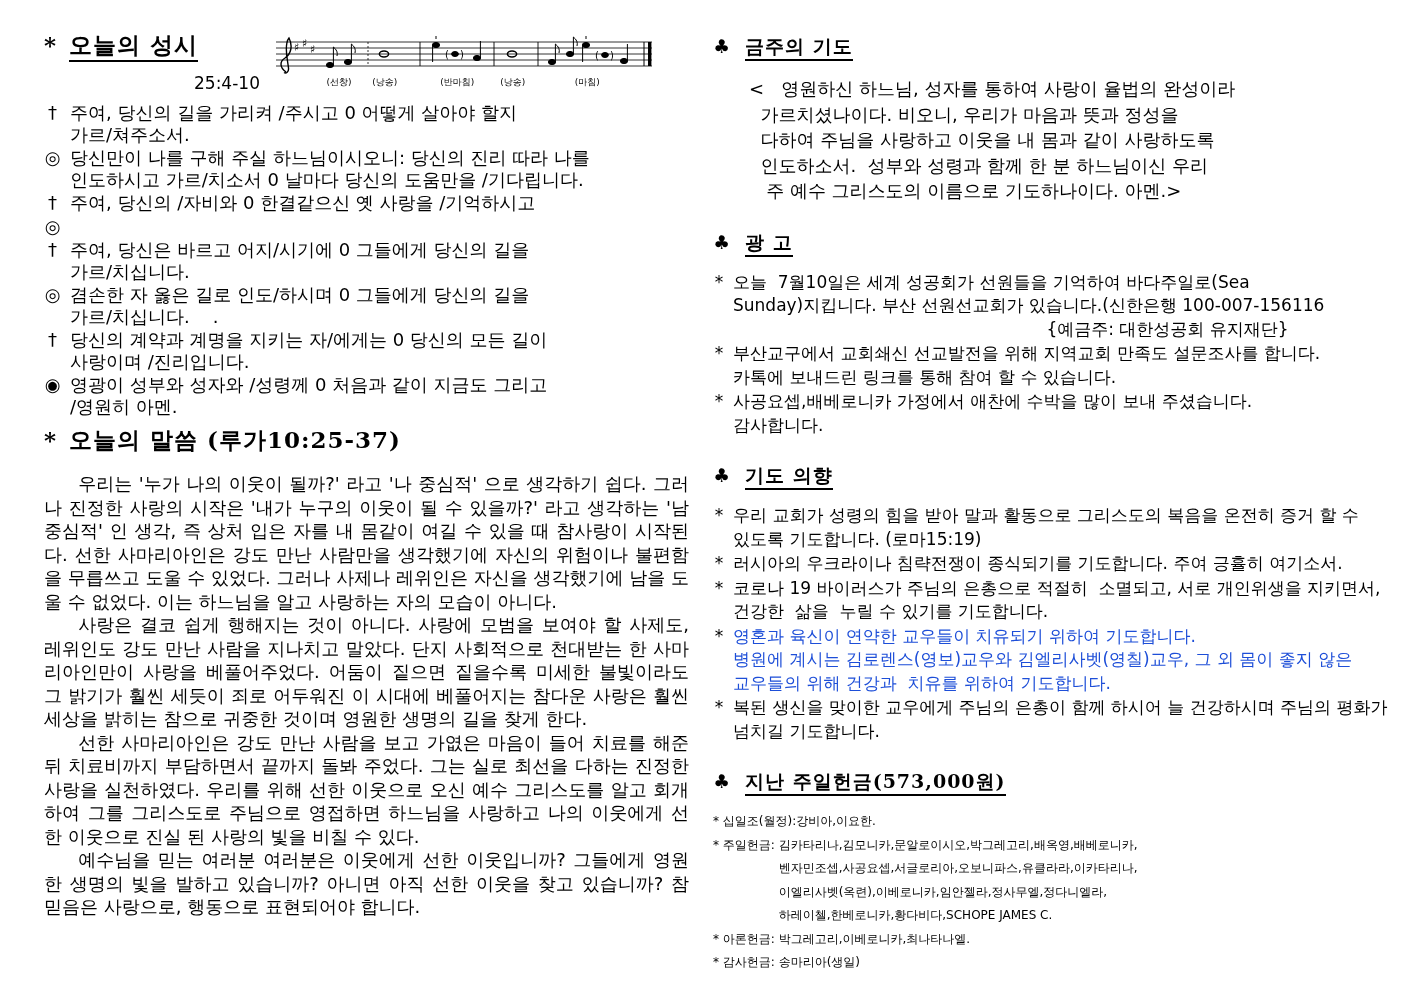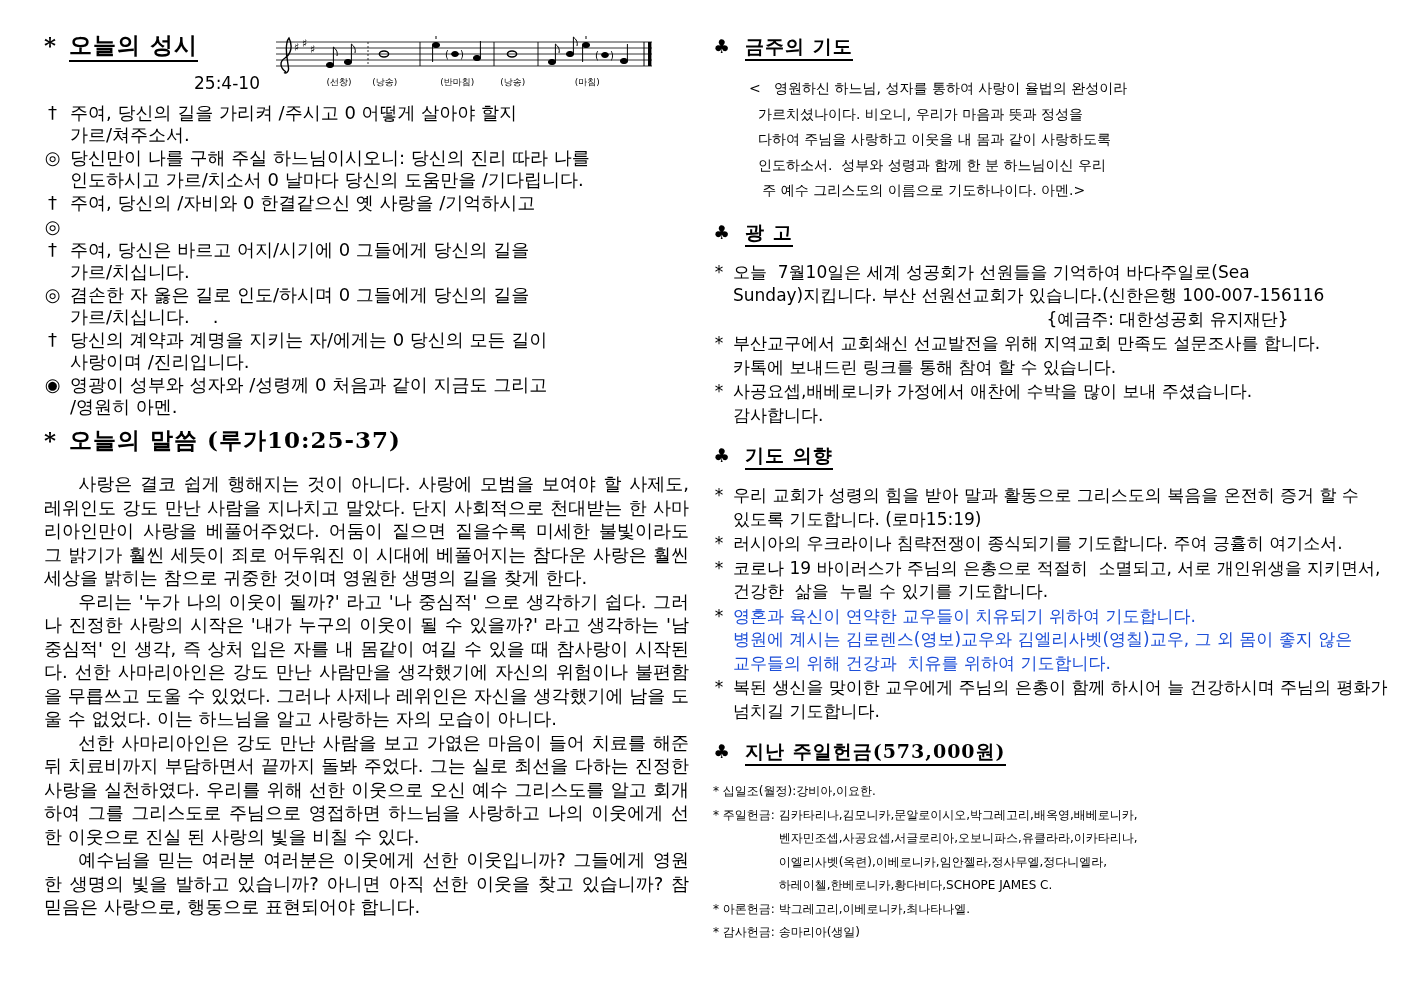--- a/index.html
+++ b/index.html
@@ -28,24 +28,24 @@
   .verse { display:flex; gap:9px; font-size:18px; line-height:21.5px; margin-top:2px; }
   .vsym { flex:0 0 17px; text-align:center; }
   .vtext { white-space:pre-wrap; }
 
   
   .word-title { margin-top:8px; }
   .paras { margin-top:16px; }
   .para { font-size:18px; line-height:23.5px; text-align:justify; text-indent:1.9em; }
 
   
-  .sec { margin-top:16px; }
+  .sec { margin-top:26px; }
   .sec:first-child { margin-top:4px; }
   .sec-body { margin-top:15px; }
-  .prayer-body { margin:16px 0 0 36px; font-size:14px; line-height:25.5px; white-space:pre-wrap; }
+  .prayer-body { margin:16px 0 0 36px; font-size:18px; line-height:25.5px; white-space:pre-wrap; }
   .item { display:flex; gap:8px; font-size:17px; line-height:23.5px; margin-top:1px; }
   .istar { flex:0 0 12px; text-align:center; }
   .itext { white-space:pre-wrap; }
   .blue { color:#1d4ed8; }
   .orow { display:flex; font-size:12px; line-height:23.5px; }
   .olabel { white-space:pre; flex:0 0 auto; }
   .oval { white-space:pre-wrap; }
 
   svg line, svg path, svg ellipse { stroke:#000; }
 </style>
@@ -159,22 +159,22 @@
           <span class="vtext">영광이 성부와 성자와 /성령께 0 처음과 같이 지금도 그리고
 /영원히 아멘.</span>
         </div>
     </div>
 
     <div class="h1 word-title">
       <span class="mark">*</span><span>오늘의 말씀 (루가10:25-37)</span>
     </div>
 
     <div class="paras">
+      <p class="para">우리는 '누가 나의 이웃이 될까?' 라고 '나 중심적' 으로 생각하기 쉽다. 그러나 진정한 사랑의 시작은 '내가 누구의 이웃이 될 수 있을까?' 라고 생각하는 '남 중심적' 인 생각, 즉 상처 입은 자를 내 몸같이 여길 수 있을 때 참사랑이 시작된다. 선한 사마리아인은 강도 만난 사람만을 생각했기에 자신의 위험이나 불편함을 무릅쓰고 도울 수 있었다. 그러나 사제나 레위인은 자신을 생각했기에 남을 도울 수 없었다. 이는 하느님을 알고 사랑하는 자의 모습이 아니다.</p>
       <p class="para">사랑은 결코 쉽게 행해지는 것이 아니다. 사랑에 모범을 보여야 할 사제도, 레위인도 강도 만난 사람을 지나치고 말았다. 단지 사회적으로 천대받는 한 사마리아인만이 사랑을 베풀어주었다. 어둠이 짙으면 짙을수록 미세한 불빛이라도 그 밝기가 훨씬 세듯이 죄로 어두워진 이 시대에 베풀어지는 참다운 사랑은 훨씬 세상을 밝히는 참으로 귀중한 것이며 영원한 생명의 길을 찾게 한다.</p>
-      <p class="para">우리는 '누가 나의 이웃이 될까?' 라고 '나 중심적' 으로 생각하기 쉽다. 그러나 진정한 사랑의 시작은 '내가 누구의 이웃이 될 수 있을까?' 라고 생각하는 '남 중심적' 인 생각, 즉 상처 입은 자를 내 몸같이 여길 수 있을 때 참사랑이 시작된다. 선한 사마리아인은 강도 만난 사람만을 생각했기에 자신의 위험이나 불편함을 무릅쓰고 도울 수 있었다. 그러나 사제나 레위인은 자신을 생각했기에 남을 도울 수 없었다. 이는 하느님을 알고 사랑하는 자의 모습이 아니다.</p>
       <p class="para">선한 사마리아인은 강도 만난 사람을 보고 가엾은 마음이 들어 치료를 해준 뒤 치료비까지 부담하면서 끝까지 돌봐 주었다. 그는 실로 최선을 다하는 진정한 사랑을 실천하였다. 우리를 위해 선한 이웃으로 오신 예수 그리스도를 알고 회개하여 그를 그리스도로 주님으로 영접하면 하느님을 사랑하고 나의 이웃에게 선한 이웃으로 진실 된 사랑의 빛을 비칠 수 있다.</p>
       <p class="para">예수님을 믿는 여러분 여러분은 이웃에게 선한 이웃입니까? 그들에게 영원한 생명의 빛을 발하고 있습니까? 아니면 아직 선한 이웃을 찾고 있습니까? 참 믿음은 사랑으로, 행동으로 표현되어야 합니다.</p>
     </div>
   </div>
 
   <div class="col-right">
 
     <div class="sec">
       <div class="h2">
         <span class="club">♣</span><span class="u">금주의 기도</span>

